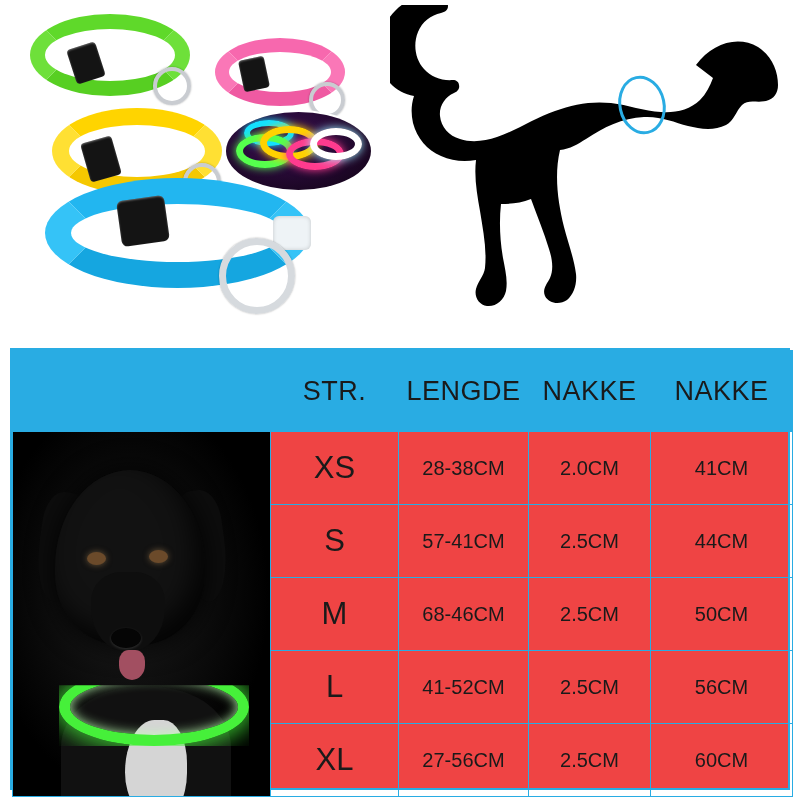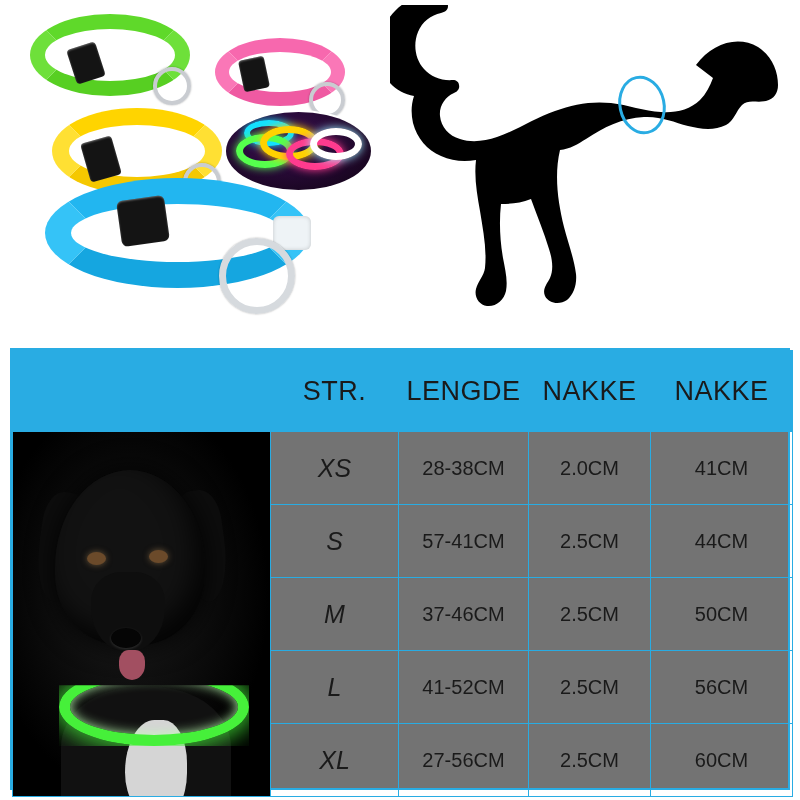--- a/index.html
+++ b/index.html
@@ -135,21 +135,21 @@
 
   
   .table-wrap {
     position: absolute;
     left: 10px;
     top: 348px;
     width: 780px;
     height: 442px;
     border: 2px solid #29ace3;
     box-sizing: border-box;
-    background: #737373;
+    background: #ef4444;
   }
   table.size-table {
     border-collapse: collapse;
     width: 100%;
     height: 100%;
     table-layout: fixed;
   }
   table.size-table th, table.size-table td {
     border: 1px solid #29ace3;
     text-align: center;
@@ -168,21 +168,21 @@
   thead th.photo-head { width: 258px; }
   col.c-str { width: 128px; }
   col.c-nakke { width: 130px; }
   col.c-tykk { width: 122px; }
   col.c-lengde { width: 142px; }
 
   tbody td {
     font-size: 20px;
     height: 70px;
   }
-  tbody td.str-cell { font-size: 25px; font-style: italic; }
+  tbody td.str-cell { font-size: 31px; }
   td.photo-cell {
     background: #000000;
     padding: 0;
     position: relative;
     overflow: hidden;
   }
 
   
   .dog-photo {
     position: absolute;
@@ -415,21 +415,21 @@
           <td>41CM</td>
         </tr>
         <tr>
           <td class="str-cell">S</td>
           <td>57-41CM</td>
           <td>2.5CM</td>
           <td>44CM</td>
         </tr>
         <tr>
           <td class="str-cell">M</td>
-          <td>37-46CM</td>
+          <td>68-46CM</td>
           <td>2.5CM</td>
           <td>50CM</td>
         </tr>
         <tr>
           <td class="str-cell">L</td>
           <td>41-52CM</td>
           <td>2.5CM</td>
           <td>56CM</td>
         </tr>
         <tr>

